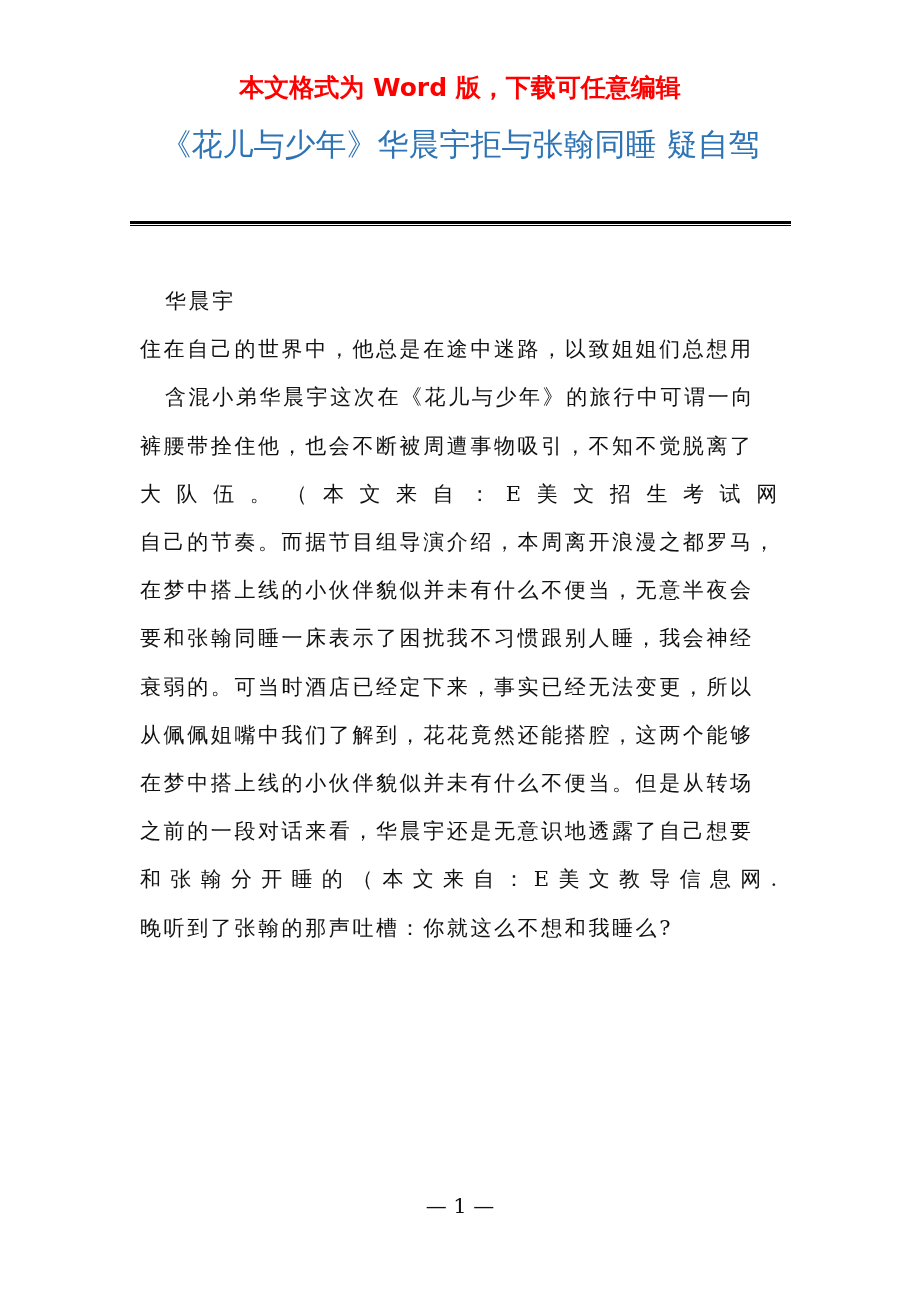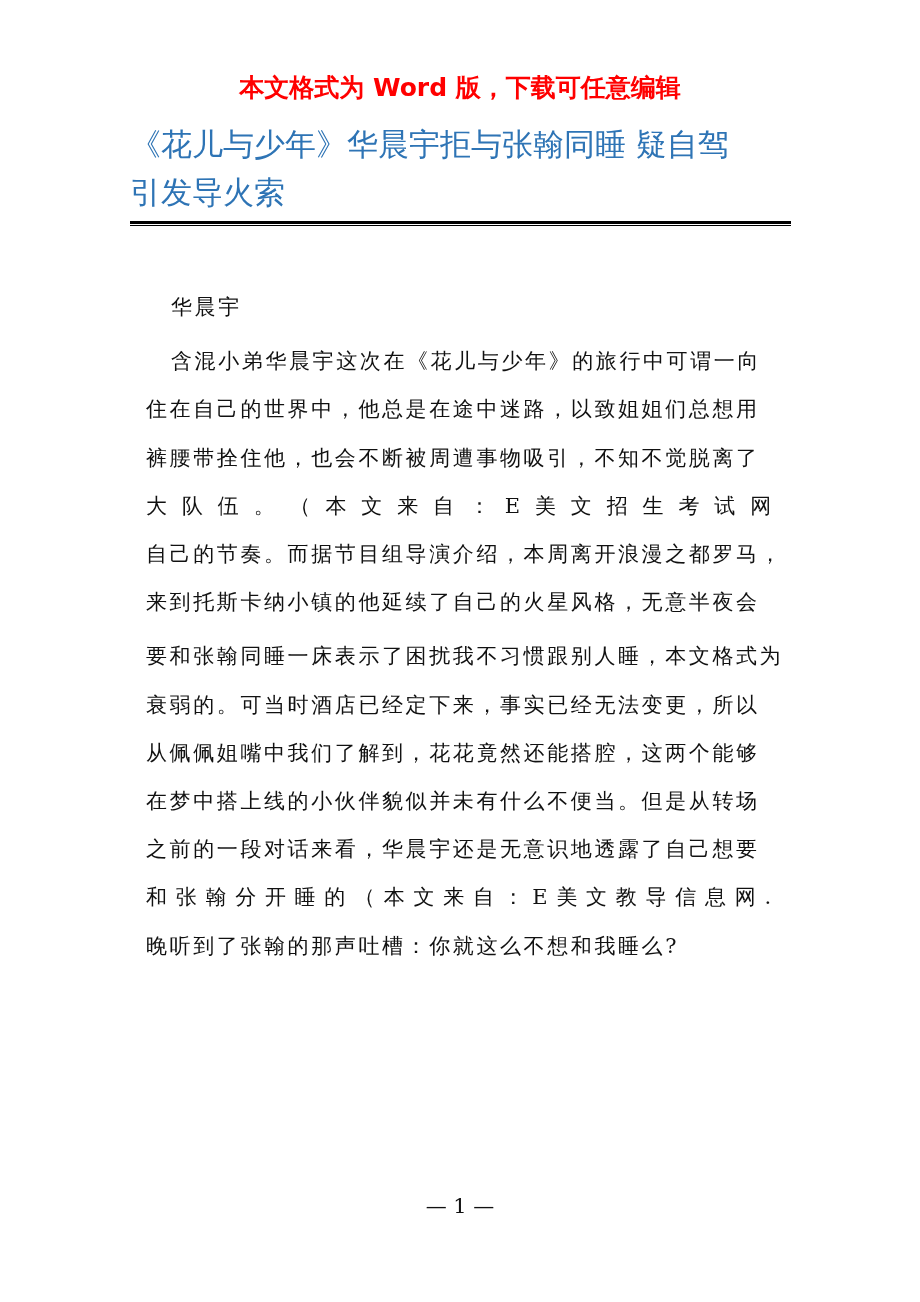--- a/index.html
+++ b/index.html
@@ -2,55 +2,54 @@
 <html><head>
 <meta charset="utf-8">
 <style>
   html, body { margin: 0; padding: 0; background: #ffffff; }
   body { width: 920px; height: 1302px; position: relative; overflow: hidden;
          font-family: "DejaVu Serif", "Liberation Serif", serif; color: #111; }
   .page { position: absolute; left: 0; top: 0; width: 920px; height: 1302px; }
   .notice { position: absolute; top: 68px; left: 0; width: 920px; text-align: center;
             font-family: "DejaVu Sans", "Liberation Sans", sans-serif; font-weight: bold;
             font-size: 25px; line-height: 40px; letter-spacing: 0px; }
-  .title { position: absolute; top: 120px; left: 130px; width: 660px; 
+  .title { position: absolute; top: 120px; left: 130px; width: 660px; text-align: center;
            font-family: "DejaVu Sans", "Liberation Sans", sans-serif;
            font-size: 31px; line-height: 48px; }
   .rule { position: absolute; top: 221px; left: 130px; width: 661px; height: 3px; background: #000; }
   .rule2 { position: absolute; top: 225px; left: 130px; width: 661px; height: 1px; background: #000; }
   .body { position: absolute; top: 277px; left: 140px; width: 640px;
           font-size: 21px; line-height: 48.2px; letter-spacing: 2.6px; }
-  .p { margin: 6px; text-align: justify; }
+  .p { margin: 0; text-align: justify; }
   .indent { text-indent: 25px; }
   .line { display: block; white-space: nowrap; }
   .justify-line { display: flex; justify-content: space-between; white-space: nowrap; }
   .footer { position: absolute; top: 1191px; left: 0; width: 920px; text-align: center;
             font-size: 21px; line-height: 30px; }
 </style>
 </head>
 <body>
 
 <div class="page">
 
   <div class="notice" style="color:#ff0000">本文格式为 Word 版，下载可任意编辑</div>
 
   <div class="title" style="color:#2e74b5">
     <div>《花儿与少年》华晨宇拒与张翰同睡 疑自驾</div>
-    <div>引发导火索</div>
   </div>
 
   <div class="rule"></div>
   <div class="rule2"></div>
 
   <div class="body">
     <p class="p indent">华晨宇</p>
 
     <p class="p">
+      <span class="line">住在自己的世界中，他总是在途中迷路，以致姐姐们总想用</span>
       <span class="line" style="padding-left:25px">含混小弟华晨宇这次在《花儿与少年》的旅行中可谓一向</span>
-      <span class="line">住在自己的世界中，他总是在途中迷路，以致姐姐们总想用</span>
       <span class="line">裤腰带拴住他，也会不断被周遭事物吸引，不知不觉脱离了</span>
       <span class="justify-line">
         <span>大</span>
         <span>队</span>
         <span>伍</span>
         <span>。</span>
         <span>（</span>
         <span>本</span>
         <span>文</span>
         <span>来</span>
@@ -59,25 +58,25 @@
         <span>E</span>
         <span>美</span>
         <span>文</span>
         <span>招</span>
         <span>生</span>
         <span>考</span>
         <span>试</span>
         <span>网</span>
       </span>
       <span class="line">自己的节奏。而据节目组导演介绍，本周离开浪漫之都罗马，</span>
-      <span class="line">来到托斯卡纳小镇的他延续了自己的火星风格，无意半夜会</span>
+      <span class="line">在梦中搭上线的小伙伴貌似并未有什么不便当，无意半夜会</span>
     </p>
 
     <p class="p">
-      <span class="line">要和张翰同睡一床表示了困扰我不习惯跟别人睡，本文格式为</span>
+      <span class="line">要和张翰同睡一床表示了困扰我不习惯跟别人睡，我会神经</span>
       <span class="line">衰弱的。可当时酒店已经定下来，事实已经无法变更，所以</span>
       <span class="line">从佩佩姐嘴中我们了解到，花花竟然还能搭腔，这两个能够</span>
       <span class="line">在梦中搭上线的小伙伴貌似并未有什么不便当。但是从转场</span>
       <span class="line">之前的一段对话来看，华晨宇还是无意识地透露了自己想要</span>
       <span class="justify-line">
         <span>和</span>
         <span>张</span>
         <span>翰</span>
         <span>分</span>
         <span>开</span>

